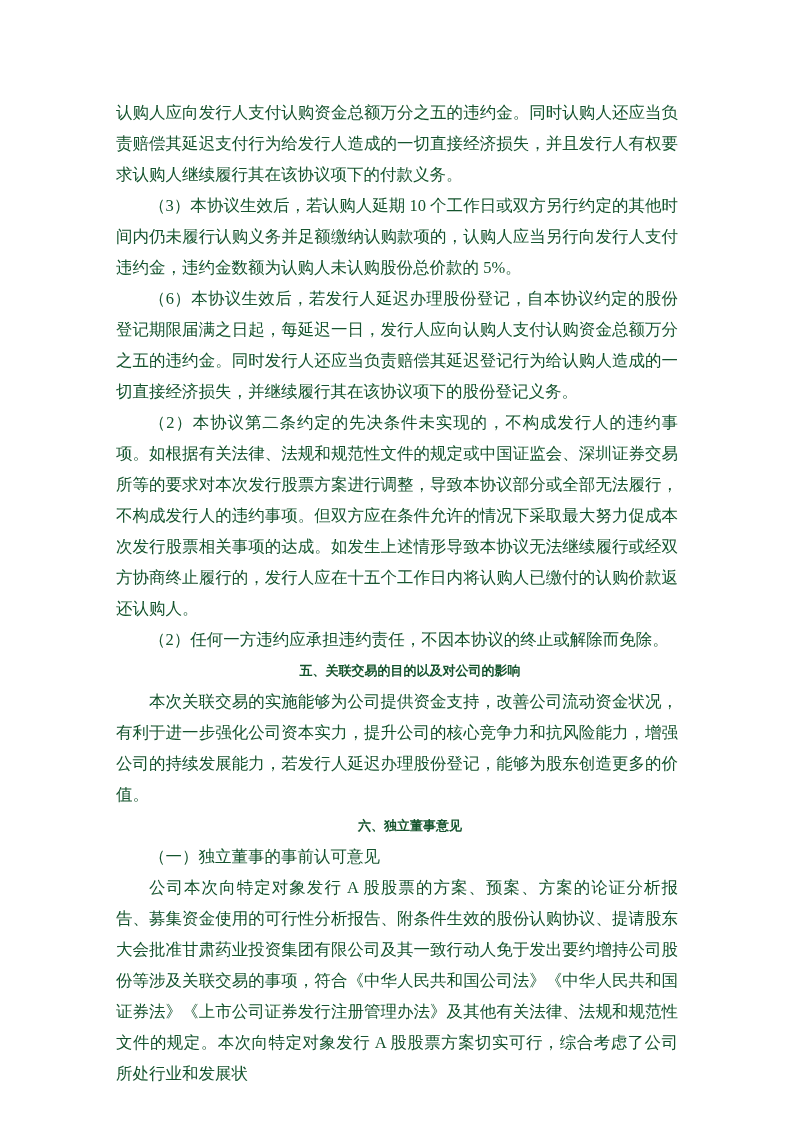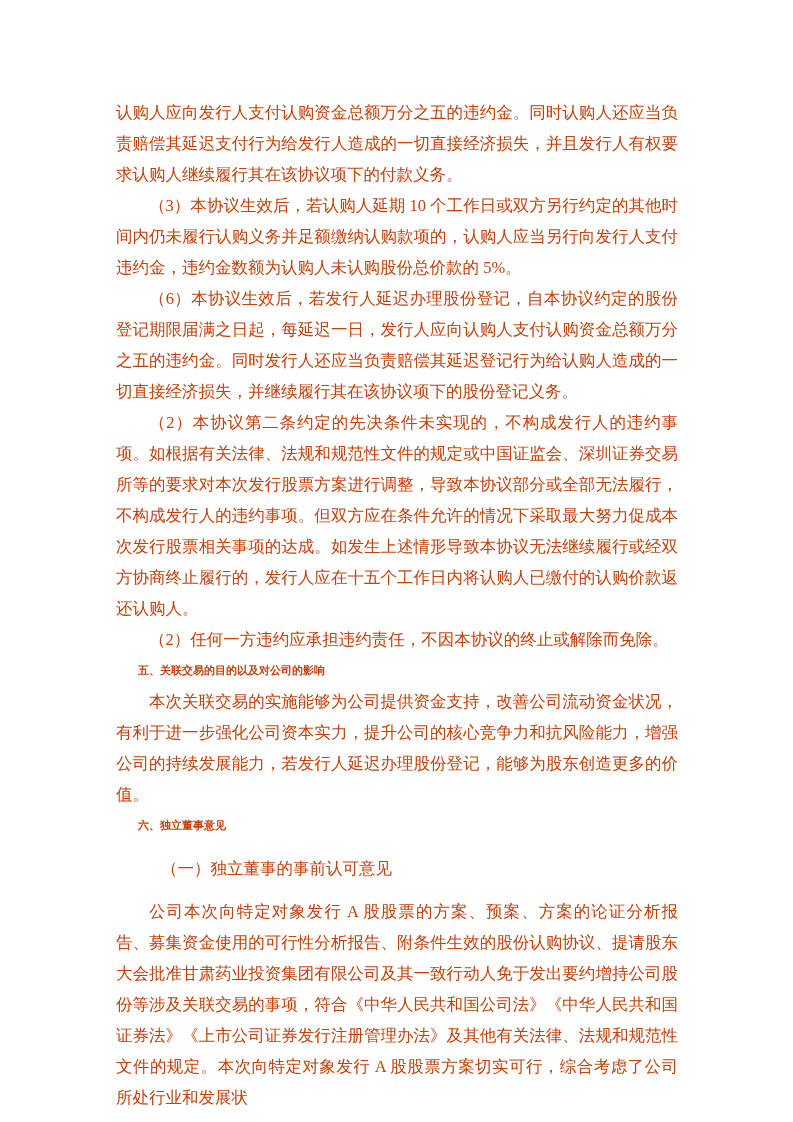--- a/index.html
+++ b/index.html
@@ -12,45 +12,45 @@
     width: 793px;
     height: 1122px;
     background: #ffffff;
     overflow: hidden;
   }
   .content {
     position: absolute;
     left: 116px;
     top: 97px;
     width: 562px;
-    color: #c2410c;
+    color: #14532d;
     font-family: "Liberation Serif", "DejaVu Serif", serif;
     font-size: 16.5px;
     line-height: 31px;
     text-align: justify;
     text-justify: inter-ideograph;
   }
   .para {
     margin: 0;
     text-indent: 2em;
   }
   .para.no-indent {
     text-indent: 0;
   }
   .heading {
     margin: 0;
     text-indent: 2em;
     font-weight: bold;
     font-family: "Liberation Sans", "DejaVu Sans", sans-serif;
-    font-size: 11px;
+    font-size: 13px;
     line-height: 31px;
-    text-align: left;
+    text-align: center;
   }
   .subheading {
-    margin: 12px;
+    margin: 0;
     text-indent: 2em;
     font-weight: normal;
     text-align: left;
   }
 </style>
 </head>
 <body>
 
 <div class="page">
   <div class="content">

